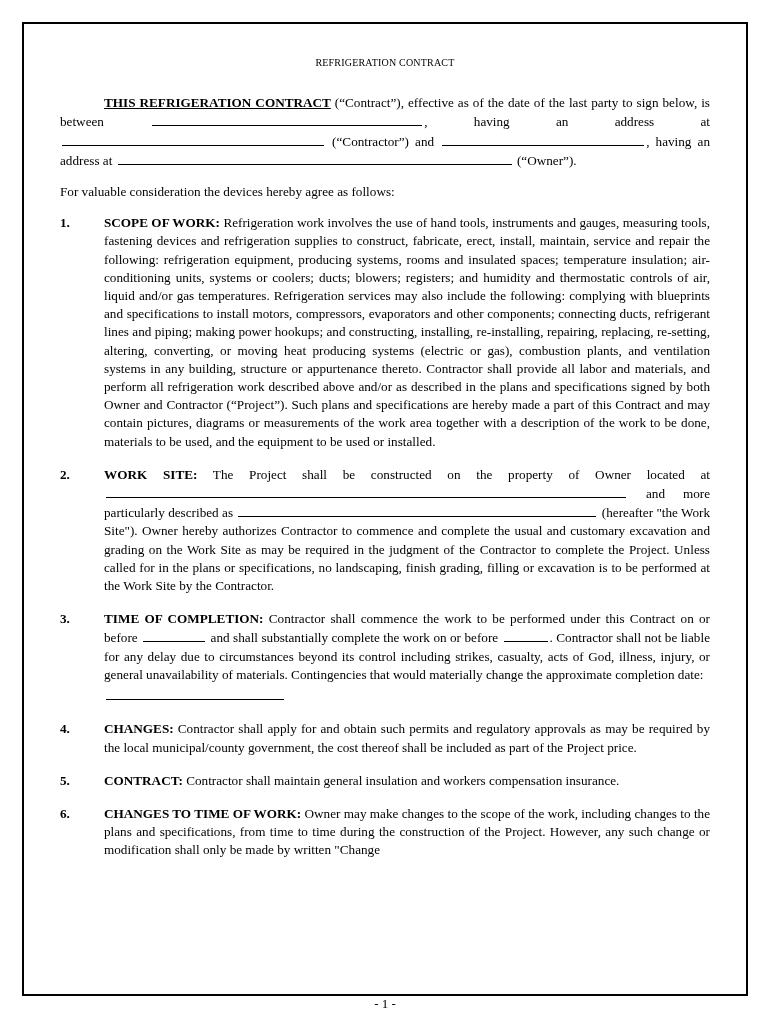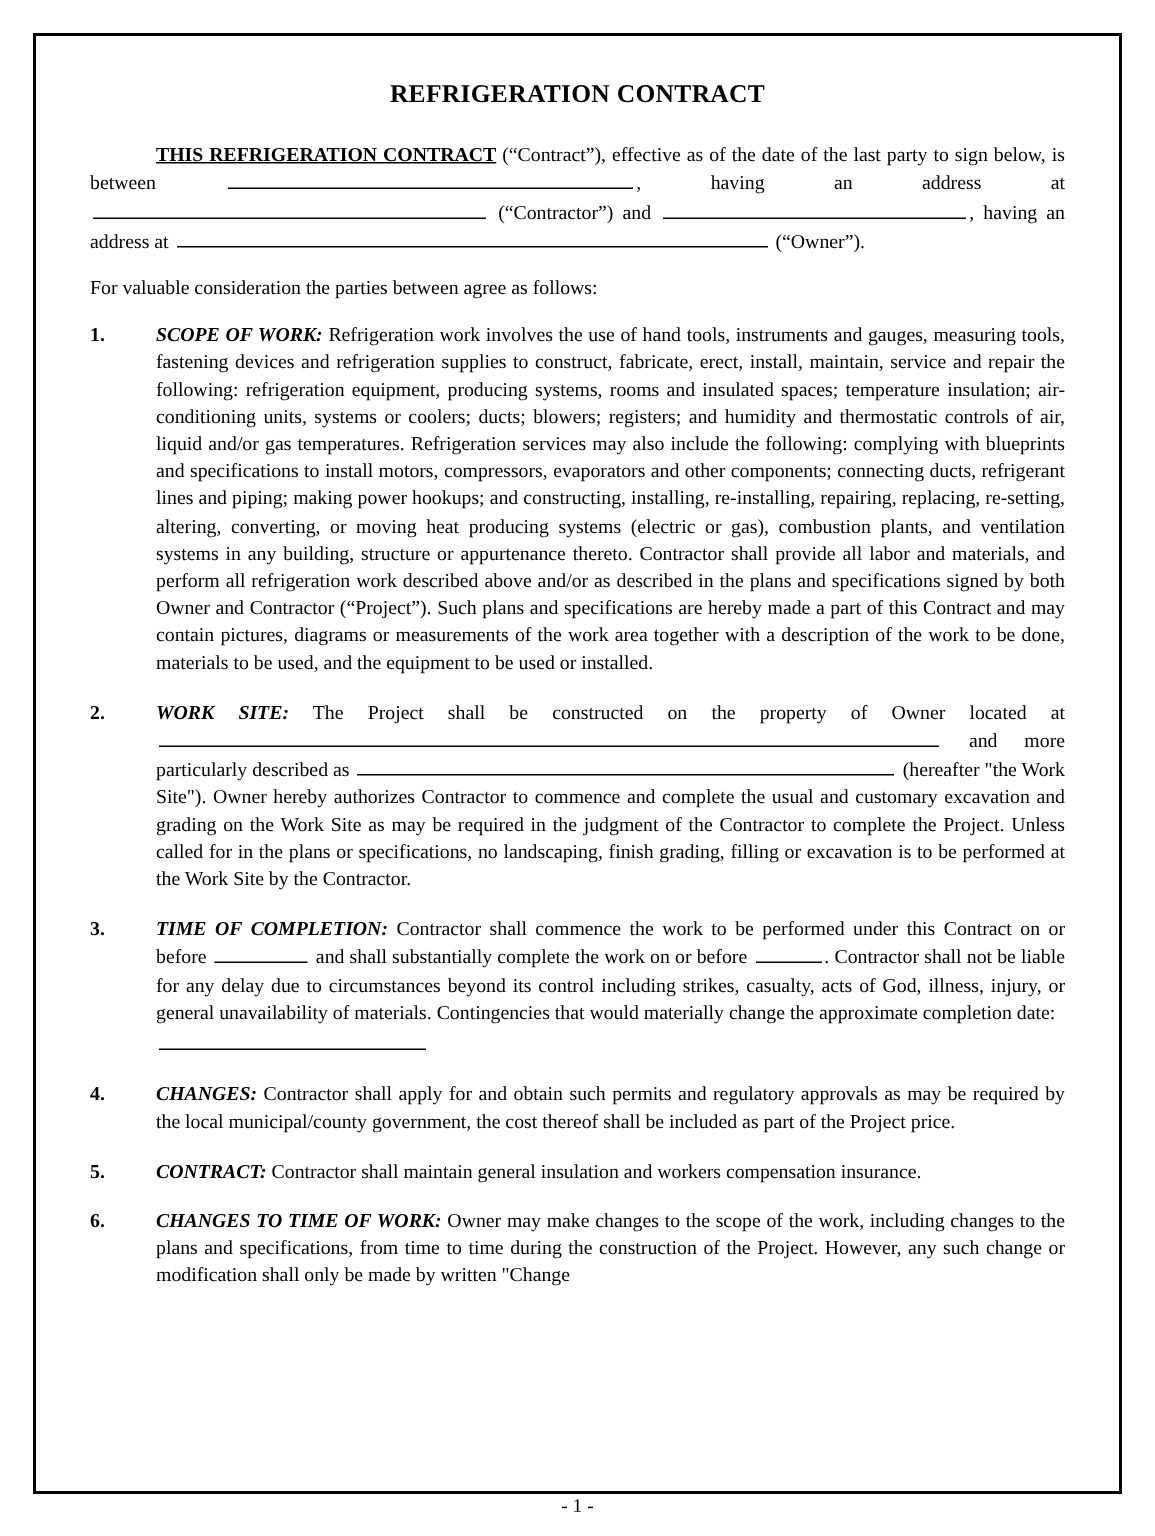--- a/index.html
+++ b/index.html
@@ -33,22 +33,22 @@
   .content {
     position: relative;
     margin: 0 auto;
     width: 650px;
     padding-top: 32px;
     font-size: 13.2px;
     line-height: 18.2px;
   }
   .doc-title {
     text-align: center;
-    font-weight: bold;
-    font-size: 17px;
+    font-weight: normal;
+    font-size: 10px;
     letter-spacing: 0.2px;
     margin-bottom: 22px;
   }
   p.para {
     margin: 0 0 13px 0;
     text-align: justify;
   }
   .indent {
     text-indent: 44px;
   }
@@ -72,21 +72,20 @@
     flex: 0 0 44px;
     font-weight: bold;
     font-size: 13.2px;
   }
   .clause-body {
     flex: 1 1 auto;
     text-align: justify;
   }
   .clause-body .heading {
     font-weight: bold;
-    font-style: italic;
   }
   .page-number {
     position: absolute;
     left: 0;
     right: 0;
     bottom: 12px;
     text-align: center;
     font-size: 13px;
   }
 </style>
@@ -97,21 +96,21 @@
   <div class="page-border"></div>
 
   <div class="content">
 
     <div class="doc-title">REFRIGERATION CONTRACT</div>
 
     <p class="para indent">
       <span class="bold">THIS REFRIGERATION CONTRACT</span><span> (“Contract”), effective as of the date of the last party to sign below, is between </span><span class="fill" style="width:270px"></span><span>, having an address at </span><span class="fill" style="width:262px"></span><span> (“Contractor”) and </span><span class="fill" style="width:202px"></span><span>, having an address at </span><span class="fill" style="width:394px"></span><span> (“Owner”).</span>
     </p>
 
-    <p class="para">For valuable consideration the parties between agree as follows:</p>
+    <p class="para">For valuable consideration the devices hereby agree as follows:</p>
 
     <div class="clause">
       <div class="clause-num">1.</div>
       <div class="clause-body">
         <span class="heading">SCOPE OF WORK:</span><span>  Refrigeration work involves the use of hand tools, instruments and gauges, measuring tools, fastening devices and refrigeration supplies to construct, fabricate, erect, install, maintain, service and repair the following: refrigeration equipment, producing systems, rooms and insulated spaces; temperature insulation; air-conditioning units, systems or coolers; ducts; blowers; registers; and humidity and thermostatic controls of air, liquid and/or gas temperatures. Refrigeration services may also include the following: complying with blueprints and specifications to install motors, compressors, evaporators and other components; connecting ducts, refrigerant lines and piping; making power hookups; and constructing, installing, re-installing, repairing, replacing, re-setting, altering, converting, or moving heat producing systems (electric or gas), combustion plants, and ventilation systems in any building, structure or appurtenance thereto. Contractor shall provide all labor and materials, and perform all refrigeration work described above and/or as described in the plans and specifications signed by both Owner and Contractor (“Project”). Such plans and specifications are hereby made a part of this Contract and may contain pictures, diagrams or measurements of the work area together with a description of the work to be done, materials to be used, and the equipment to be used or installed.</span>
       </div>
     </div>
 
     <div class="clause">
       <div class="clause-num">2.</div>

